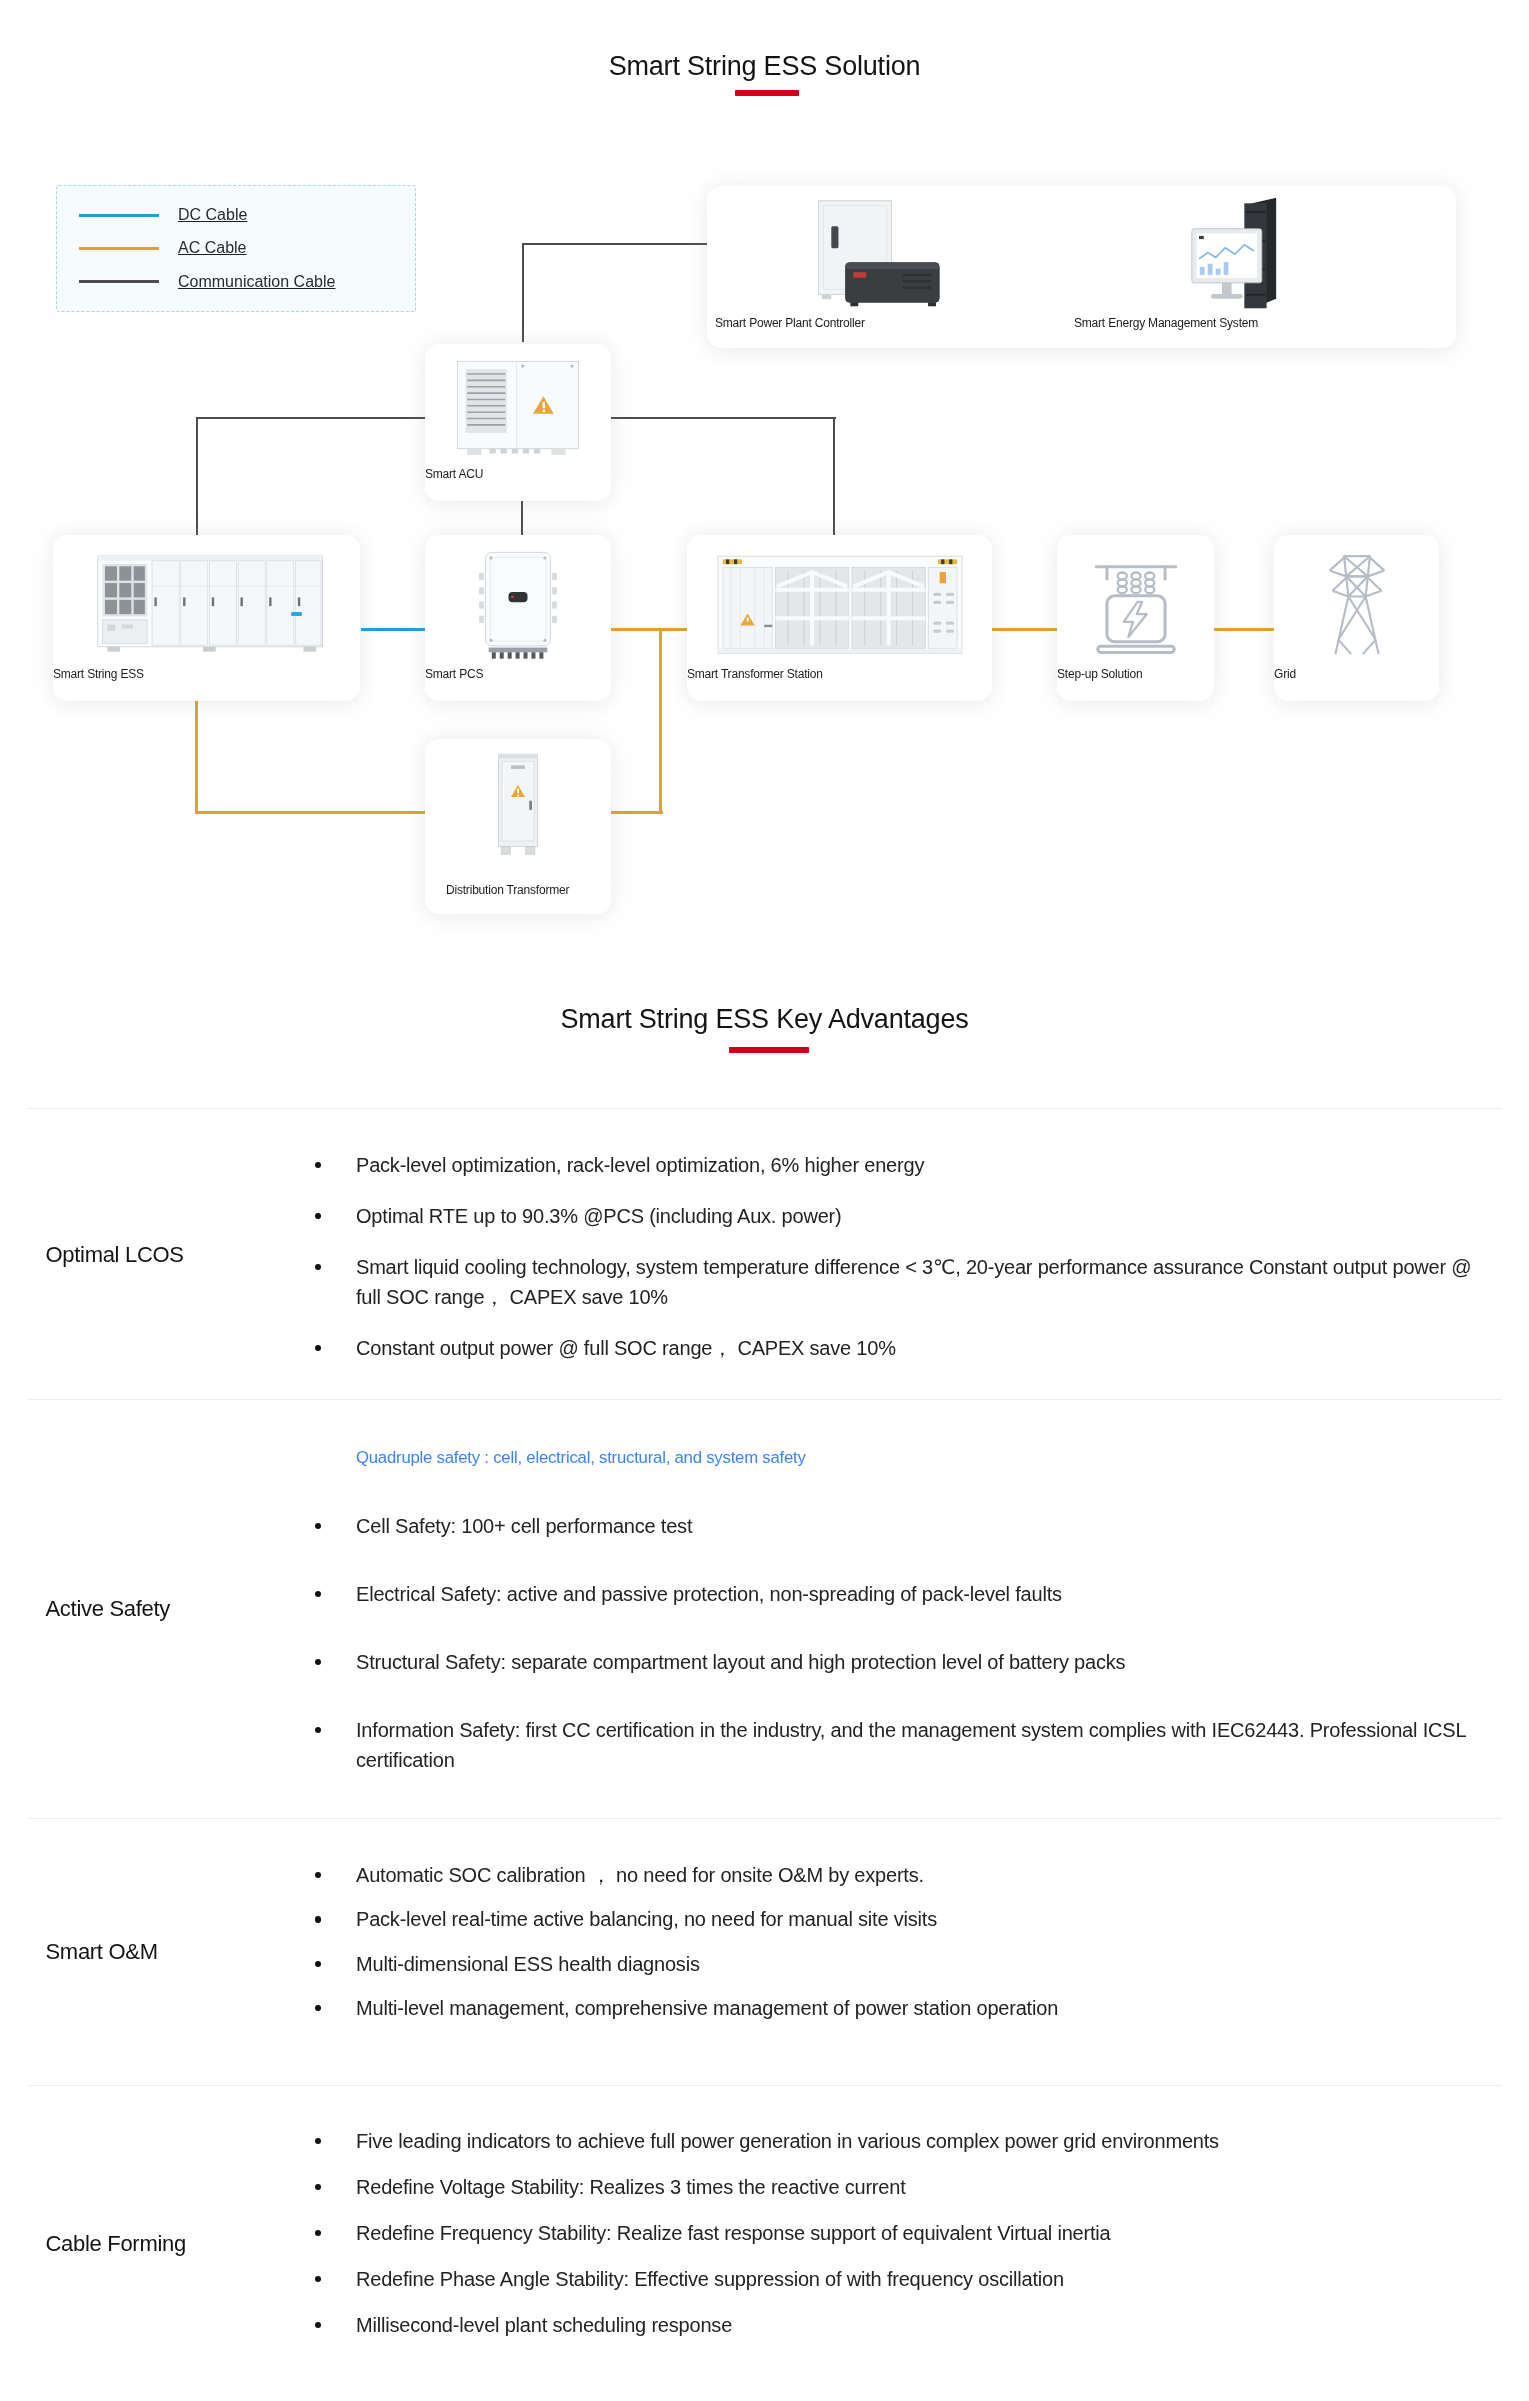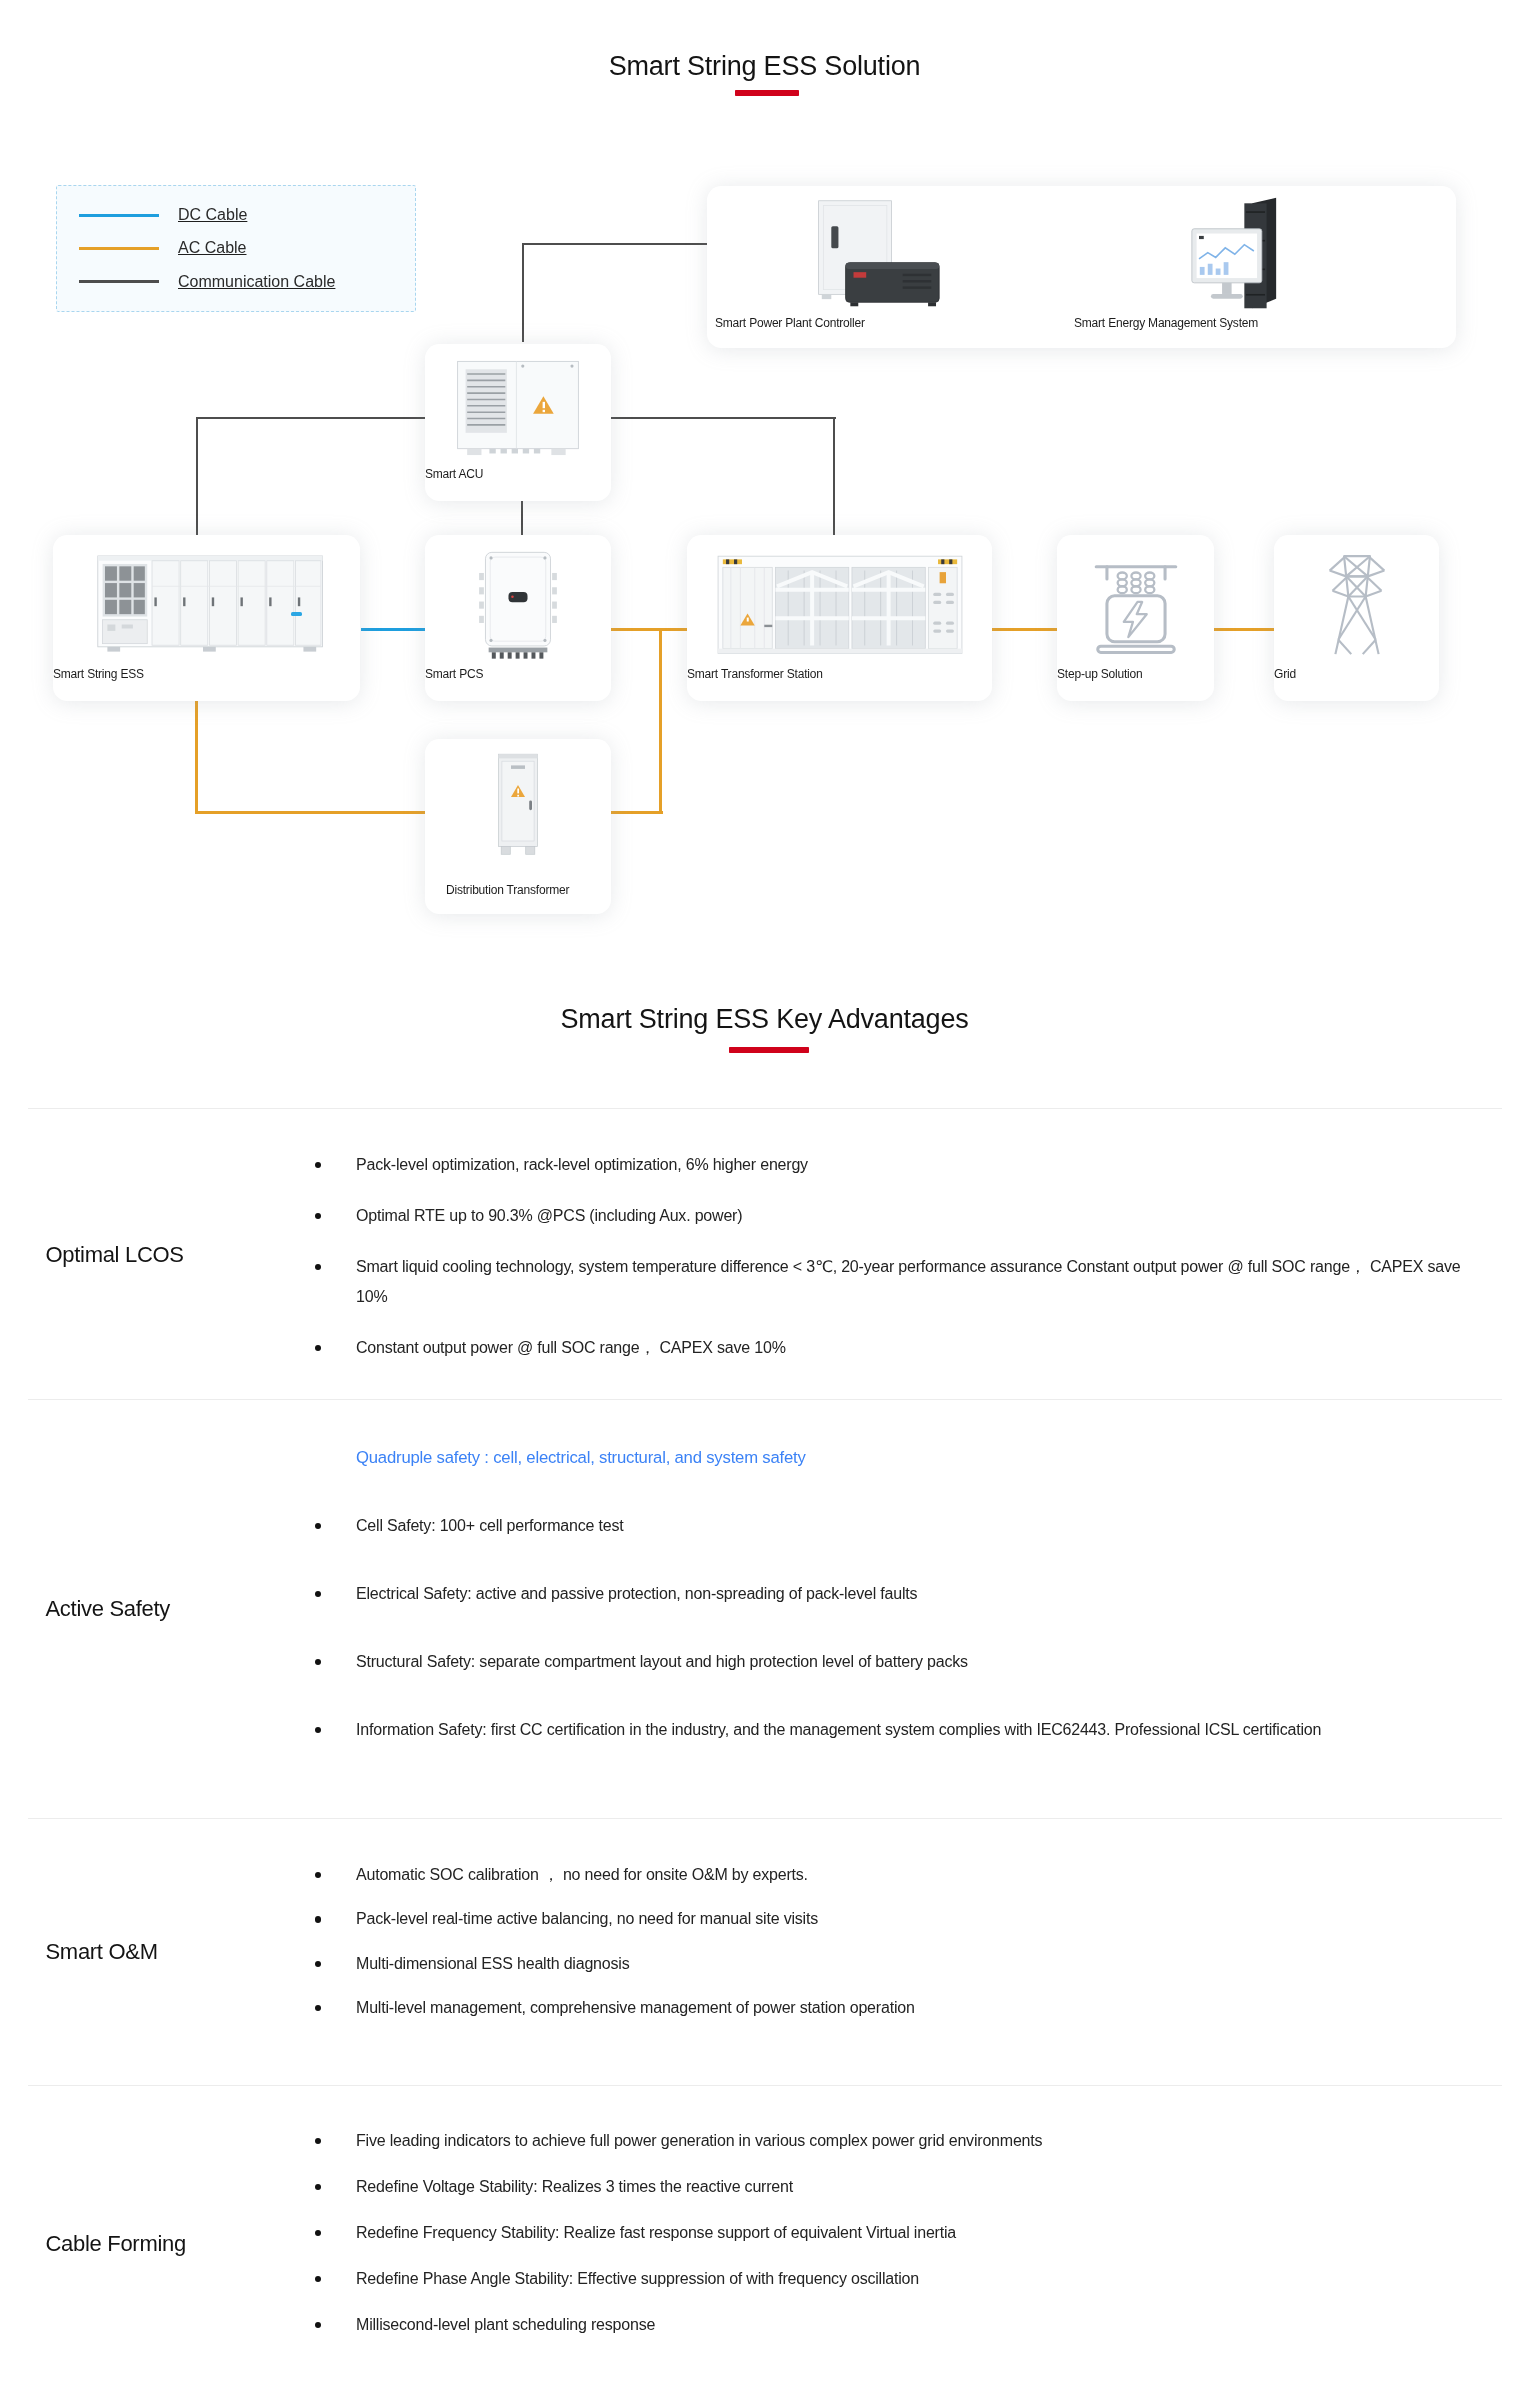--- a/index.html
+++ b/index.html
@@ -50,21 +50,21 @@
   }
   .adv-label{
     width:271px;flex:none;display:flex;align-items:center;
     padding-left:17.5px;box-sizing:border-box;
     font-size:22px;color:#141414;letter-spacing:-0.3px;
   }
   .adv-content{flex:1;box-sizing:border-box;}
   .adv-content ul{list-style:none;margin:0;padding:0;}
   .adv-content li{
     position:relative;padding-left:57px;max-width:1139px;
-    font-size:16px;line-height:30px;color:#232323;letter-spacing:-0.2px;
+    font-size:20px;line-height:30px;color:#232323;letter-spacing:-0.2px;
   }
   .adv-content li::before{
     content:"";position:absolute;left:16px;top:12px;width:6.4px;height:6.4px;
     border-radius:50%;background:#111111;
   }
   .adv-intro{
     margin:0;padding-left:57px;font-size:16.7px;line-height:30px;color:#3b82f6;letter-spacing:-0.2px;
   }
   
   #adv-row-0 .adv-content{padding-top:41px;} #adv-row-0 li{margin-bottom:21px;}

